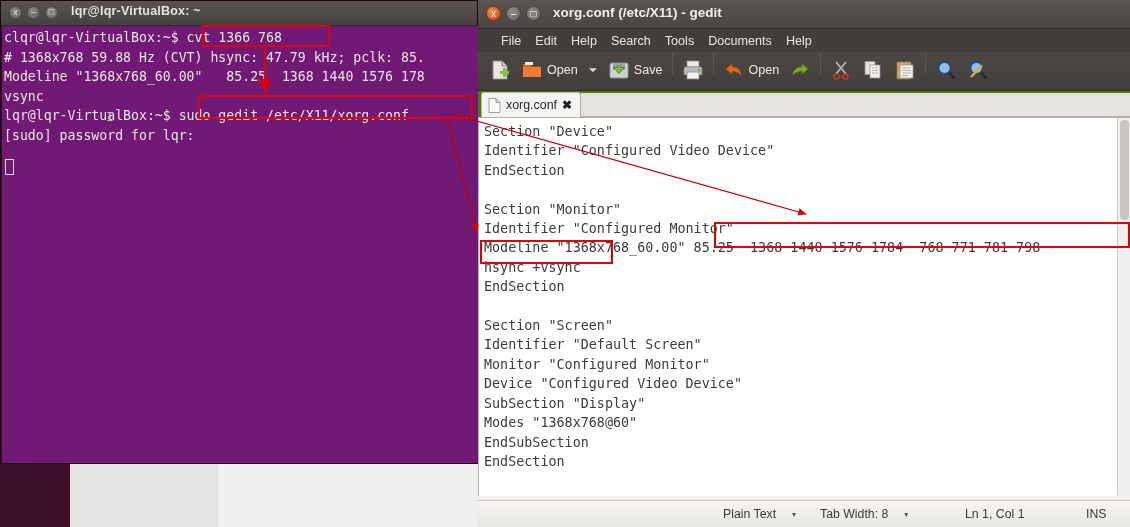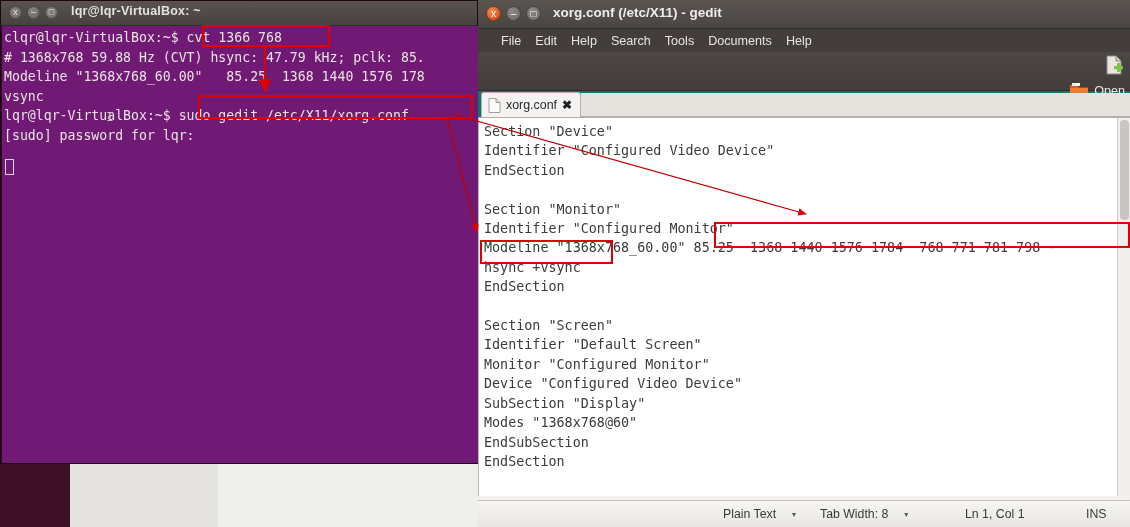--- a/index.html
+++ b/index.html
@@ -71,29 +71,29 @@
   .gwbtn .gl{display:block;text-align:center;font-size:10px;line-height:13px;color:#fff;}
   #ged-title{position:absolute;left:75px;top:5px;color:#f1ece8;font-size:13.5px;font-weight:bold;}
 
   #ged-menubar{
     height:23px;background:#433e3b;display:flex;align-items:center;padding-left:16px;
   }
   .menu-item{color:#e9e4e0;font-size:12.6px;padding:2px 7px;cursor:default;}
 
   #ged-toolbar{
     height:38px;background:linear-gradient(to bottom,#4c4743,#433e3b);
-    display:flex;align-items:flex-end;padding-left:0;border-bottom:1px solid #2f2b29;flex-direction:column;
+    display:flex;align-items:flex-start;padding-left:6px;border-bottom:1px solid #2f2b29;
   }
   .tb-btn{display:flex;align-items:center;gap:4px;padding:2px 5px;height:32px;}
   .tb-label{color:#ece7e3;font-size:12.6px;}
   .tb-sep{width:1px;height:22px;background:#5c5652;margin:0 4px;}
   .ic{width:22px;height:22px;display:block;}
 
   #ged-tabbar{
-    height:26px;background:#0f766e;display:flex;align-items:flex-end;
+    height:26px;background:#4d7c0f;display:flex;align-items:flex-end;
     border-bottom:1px solid #b4afa9;
   }
   .tab{
     display:flex;align-items:center;gap:5px;height:24px;padding:0 8px 0 6px;
     background:#f4f3f1;border:1px solid #b4afa9;border-bottom:none;
     border-radius:3px 3px 0 0;margin-left:3px;
   }
   .tab-label{font-size:12.4px;color:#2a2a2a;}
   .tab-close{font-size:12px;color:#222;font-weight:bold;}
   .tab-filler{flex:1;height:23px;background:#e6e3df;border-bottom:1px solid #b4afa9;}

